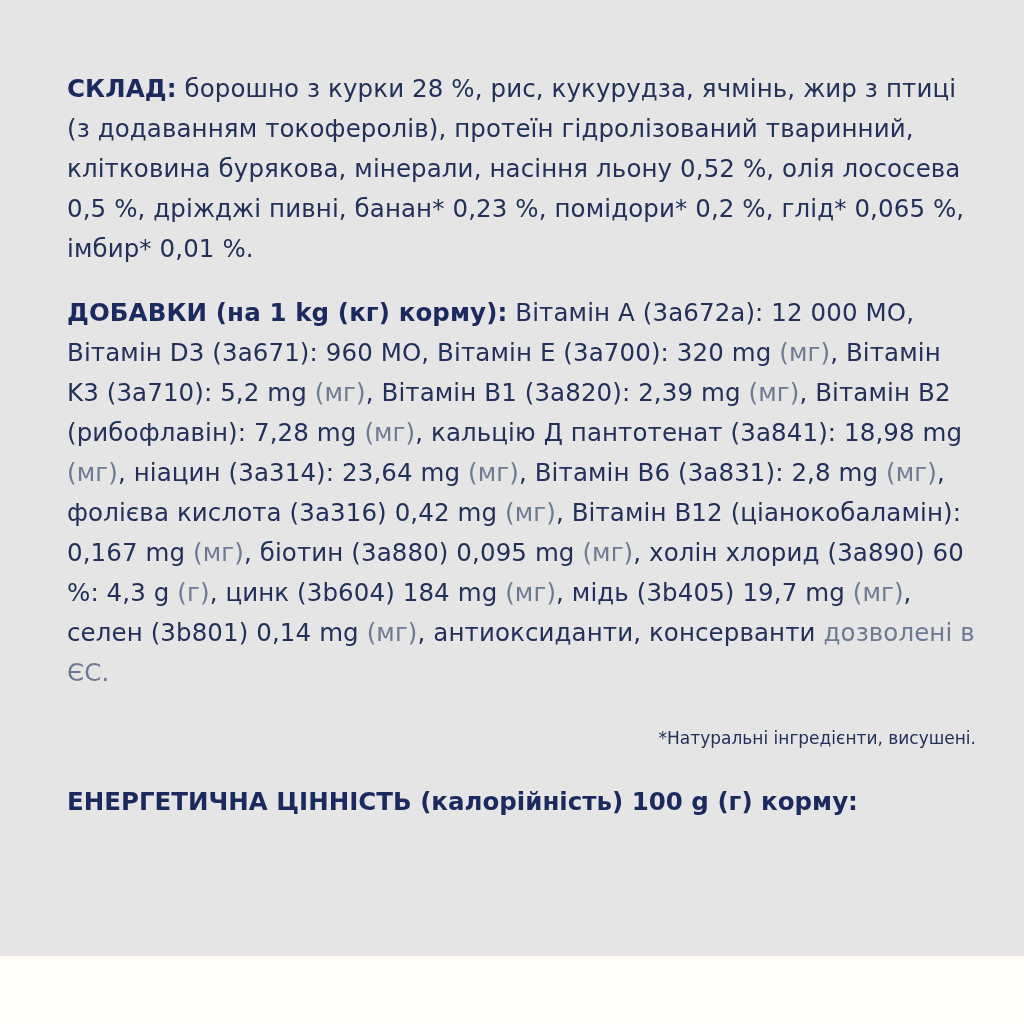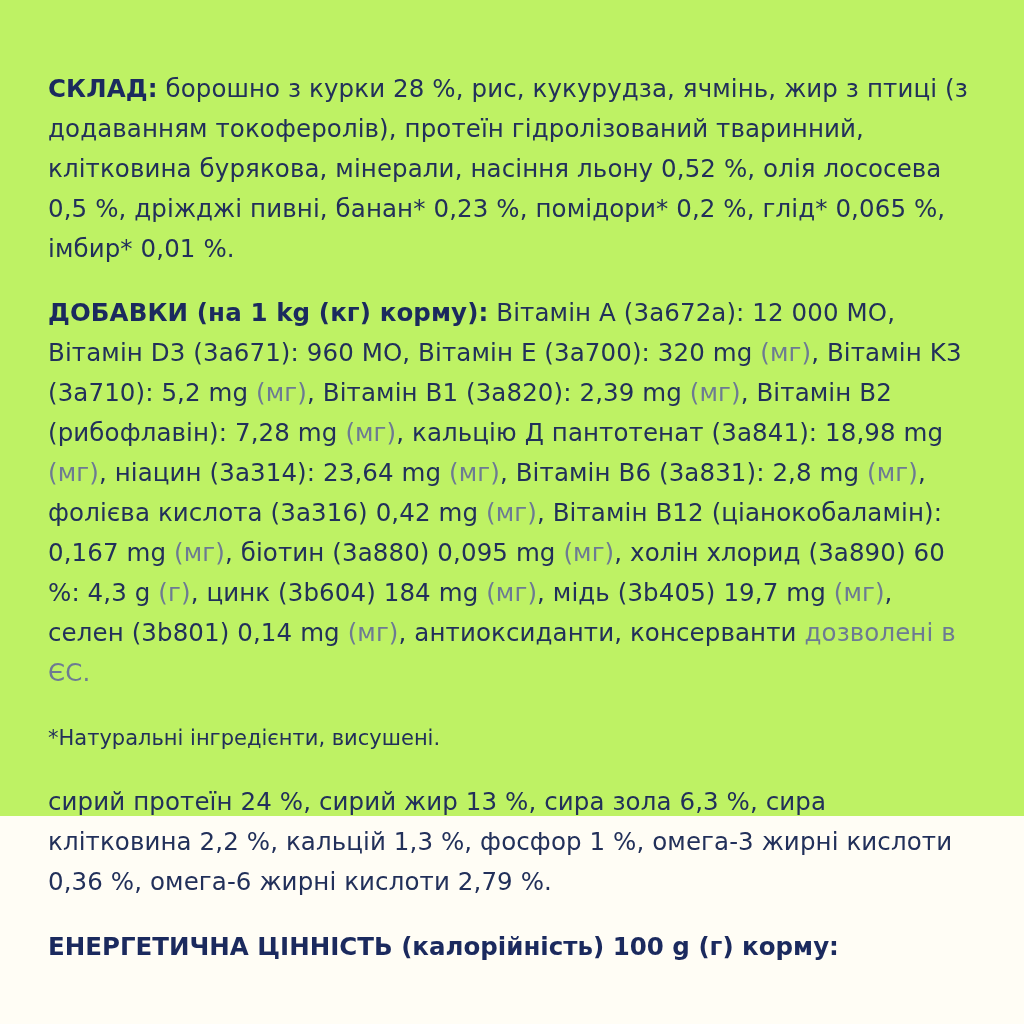--- a/index.html
+++ b/index.html
@@ -9,24 +9,24 @@
   body {
     width: 1024px;
     height: 1024px;
     background: #fffdf5;
     font-family: "DejaVu Sans", sans-serif;
     color: #1b2a4a;
     overflow: hidden;
   }
   .page {
     width: 1024px;
-    height: 816px;
+    height: 956px;
     box-sizing: border-box;
-    padding: 44px 48px 20px 48px;
-    background: #bef264;
+    padding: 44px 48px 20px 67px;
+    background: #e5e5e5;
   }
   .block {
     margin-bottom: 22px;
   }
   .para {
     font-size: 24.5px;
     line-height: 40px;
     letter-spacing: 0.1px;
     color: #22305a;
     text-align: left;
@@ -42,23 +42,24 @@
     font-size: 24.5px;
     line-height: 40px;
     font-weight: bold;
     color: #1b2a5e;
   }
   .heading .sub {
     color: #6d7a93;
     font-weight: bold;
   }
   .note {
-    font-size: 21px;
+    font-size: 17px;
     line-height: 40px;
     color: #22305a;
+    text-align: right;
   }
   .block-nutrition .para,
   .block-energy .para {
     line-height: 40px;
   }
 </style>
 </head>
 <body>
 
 <div class="page">
@@ -66,21 +67,20 @@
   <div class="block block-composition">
     <p class="para"><span class="lead">СКЛАД:</span><span> борошно з курки 28 %, рис, кукурудза, ячмінь, жир з птиці (з додаванням токоферолів), протеїн гідролізований тваринний, клітковина бурякова, мінерали, насіння льону 0,52 %, олія лососева 0,5 %, дріжджі пивні, банан* 0,23 %, помідори* 0,2 %, глід* 0,065 %, імбир* 0,01 %.</span></p>
   </div>
 
   <div class="block block-additives">
     <p class="para"><span class="lead">ДОБАВКИ (на 1 kg (кг) корму):</span><span> Вітамін A (3a672a): 12 000 МО, Вітамін D3 (3a671): 960 МО, Вітамін E (3a700): 320 mg </span><span class="muted">(мг)</span><span>, Вітамін K3 (3a710): 5,2 mg </span><span class="muted">(мг)</span><span>, Вітамін B1 (3a820): 2,39 mg </span><span class="muted">(мг)</span><span>, Вітамін B2 (рибофлавін): 7,28 mg </span><span class="muted">(мг)</span><span>, кальцію Д пантотенат (3a841): 18,98 mg </span><span class="muted">(мг)</span><span>, ніацин (3a314): 23,64 mg </span><span class="muted">(мг)</span><span>, Вітамін B6 (3a831): 2,8 mg </span><span class="muted">(мг)</span><span>, фолієва кислота (3a316) 0,42 mg </span><span class="muted">(мг)</span><span>, Вітамін B12 (ціанокобаламін): 0,167 mg </span><span class="muted">(мг)</span><span>, біотин (3a880) 0,095 mg </span><span class="muted">(мг)</span><span>, холін хлорид (3a890) 60 %: 4,3 g </span><span class="muted">(г)</span><span>, цинк (3b604) 184 mg </span><span class="muted">(мг)</span><span>, мідь (3b405) 19,7 mg </span><span class="muted">(мг)</span><span>, селен (3b801) 0,14 mg </span><span class="muted">(мг)</span><span>, антиоксиданти, консерванти </span><span class="muted">дозволені в ЄС.</span></p>
     <p class="note">*Натуральні інгредієнти, висушені.</p>
   </div>
 
   <div class="block block-nutrition">
-    <p class="para">сирий протеїн 24 %, сирий жир 13 %, сира зола 6,3 %, сира клітковина 2,2 %, кальцій 1,3 %, фосфор 1 %, омега-3 жирні кислоти 0,36 %, омега-6 жирні кислоти 2,79 %.</p>
   </div>
 
   <div class="block block-energy">
     <p class="heading">ЕНЕРГЕТИЧНА ЦІННІСТЬ (калорійність) 100 g (г) корму:</p>
 
   </div>
 
 </div>
 
 </body></html>

